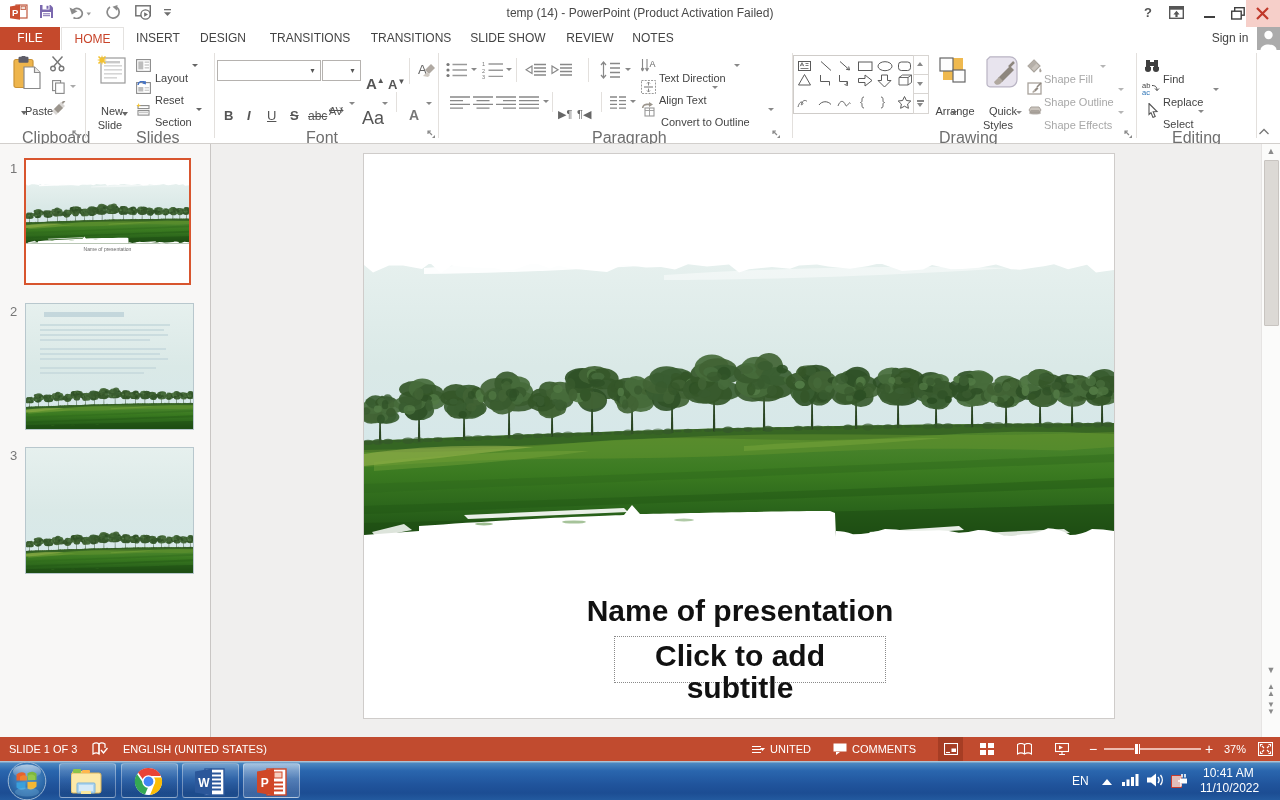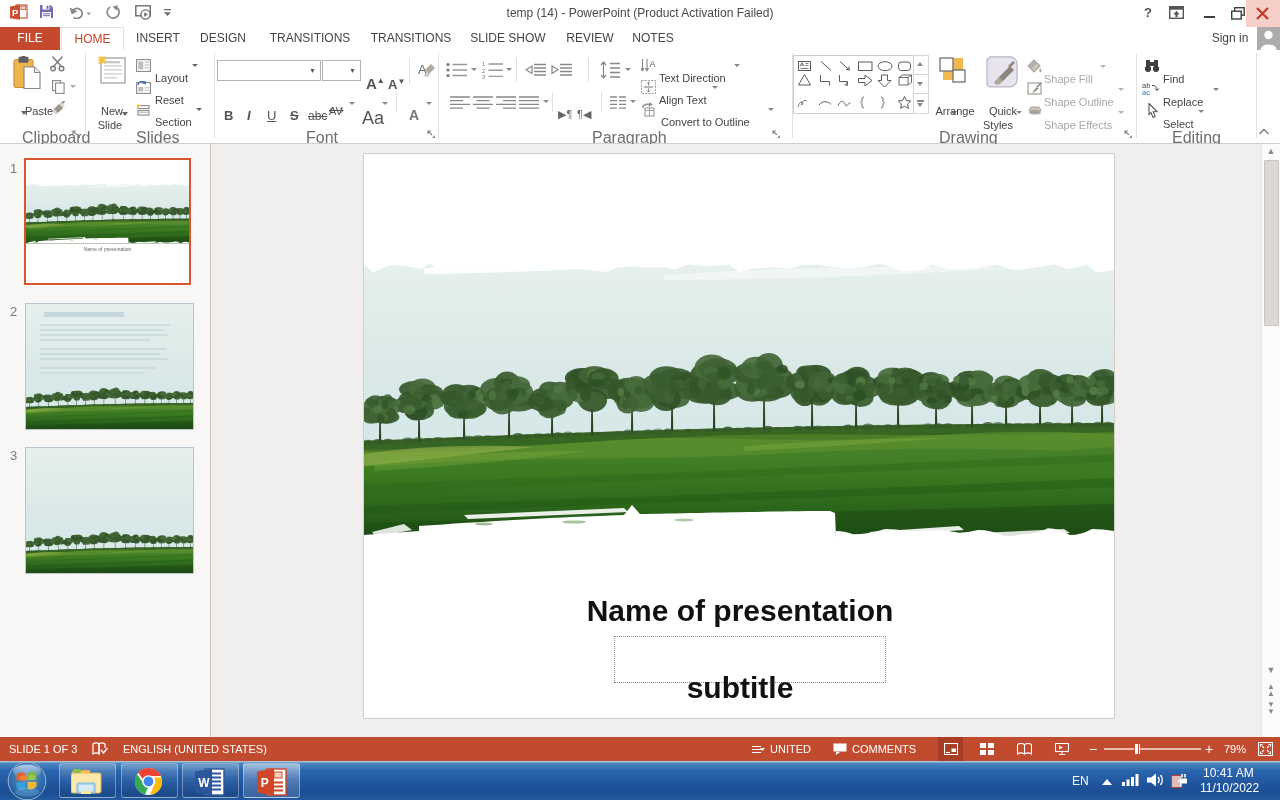--- a/index.html
+++ b/index.html
@@ -1481,20 +1481,21 @@
           </svg>
     </div>
   </div>
   <div id="mainarea">
     <div id="slide">
       <svg width="750" height="564" viewBox="0 0 750 564">
             <use href="#sc-main"></use>
           </svg>
       <div id="slide-title" style="top:440px;">Name of presentation</div>
       <div id="sub-box"></div>
+      <div class="subtxt" style="top:485px;">Click to add</div>
       <div class="subtxt" style="top:517px;">subtitle</div>
     </div>
   </div>
   <div id="scrollbar">
     <div class="sbtn" style="top:2px;font-size:9px;">▲</div>
     <div id="sthumb"></div>
     <div class="sbtn" style="top:521px;font-size:9px;">▼</div>
     <div class="sbtn" style="top:539px;font-size:8px;line-height:7px;">▲<br>▲</div>
     <div class="sbtn" style="top:557px;font-size:8px;line-height:7px;">▼<br>▼</div>
   </div>
@@ -1537,21 +1538,21 @@
   <svg class="abs" style="left:1055px;top:6px" width="14" height="12" viewBox="0 0 14 12">
     <rect x="0.5" y="0.5" width="13" height="8" fill="none" stroke="#fff" stroke-width="1.1"></rect>
     <path d="M4,2.5 L8,4.5 L4,6.5 Z" fill="#fff"></path>
     <path d="M4,11.5 h6 M7,9 v2.5" stroke="#fff" stroke-width="1.1"></path>
   </svg>
   <div class="sbitem" style="left:1089px;font-size:14px;">−</div>
   <div class="abs" style="left:1104px;top:11px;width:97px;height:2px;background:#edbcb0;"></div>
   <div class="abs" style="left:1138px;top:7px;width:2px;height:10px;background:#fff;"></div>
   <div class="abs" style="left:1134px;top:6px;width:5px;height:12px;background:#fff;border:1px solid #c14b2f;"></div>
   <div class="sbitem" style="left:1205px;font-size:14px;">+</div>
-  <div class="sbitem" style="left:1224px;">79%</div>
+  <div class="sbitem" style="left:1224px;">37%</div>
   <svg class="abs" style="left:1258px;top:5px" width="15" height="14" viewBox="0 0 15 14">
     <rect x="0.5" y="0.5" width="14" height="13" fill="none" stroke="#fff" stroke-width="1.1"></rect>
     <path d="M4,4 l2,2 M11,4 l-2,2 M4,10 l2,-2 M11,10 l-2,-2" stroke="#fff" stroke-width="1.1"></path>
     <path d="M2.5,4.5 v-2 h2 M10.5,2.5 h2 v2 M2.5,9.5 v2 h2 M12.5,9.5 v2 h-2" stroke="#fff" stroke-width="1.1" fill="none"></path>
   </svg>
 </div>
 
 <div id="taskbar">
 
   <svg class="abs" style="left:6px;top:0px" width="42" height="40" viewBox="0 0 42 40">

